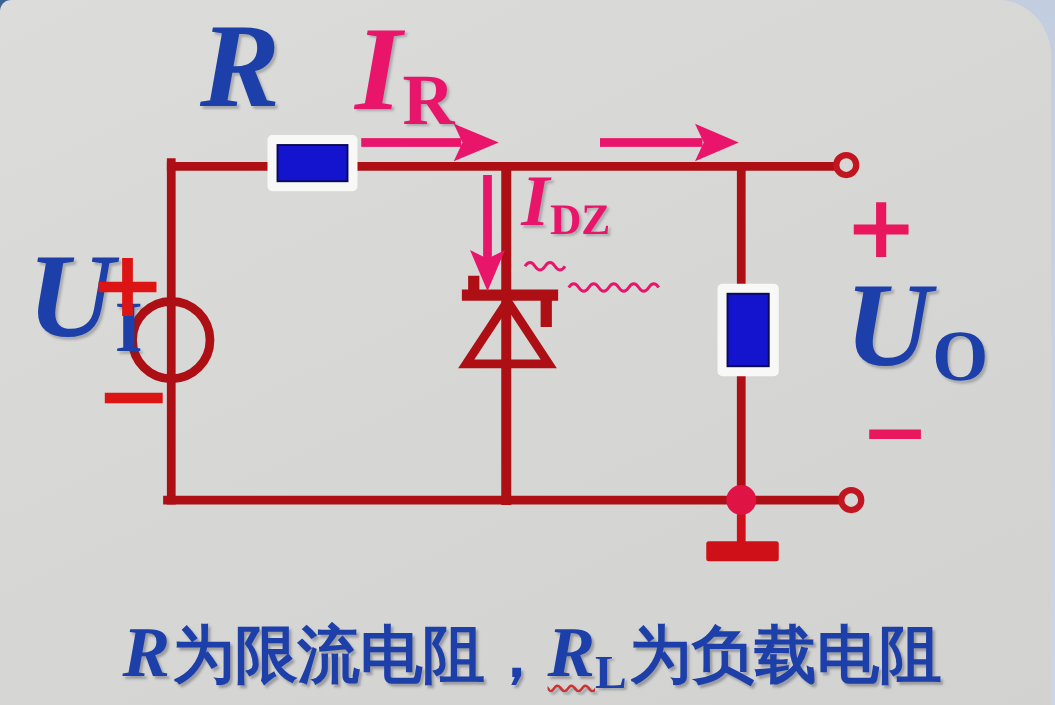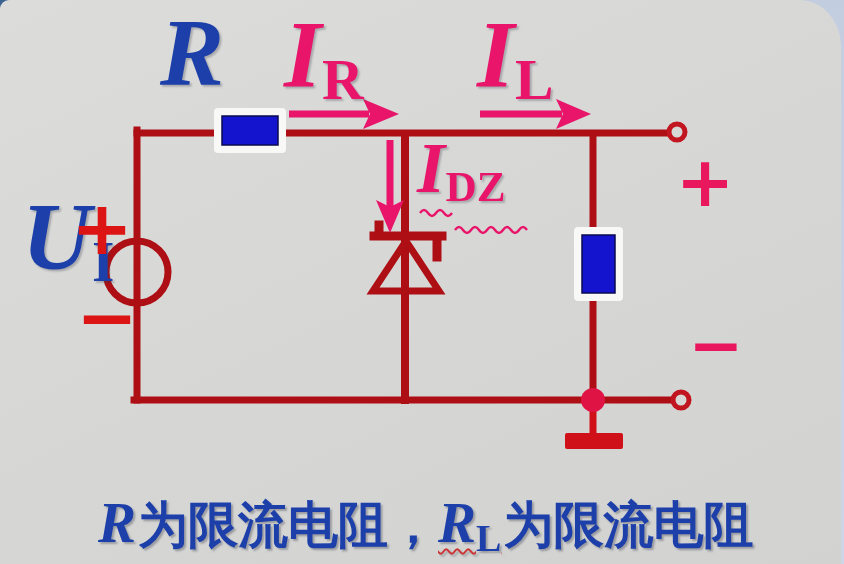--- a/index.html
+++ b/index.html
@@ -98,37 +98,37 @@
     </svg>
 
     <div class="lbl blue" style="left:160px;top:5px;">
       <span>R</span>
     </div>
 
     <div class="lbl magenta" style="left:284px;top:7px;text-align:center;">
       <span>I</span><span class="sub">R</span>
     </div>
 
-    <div class="lbl magenta" style="left:477px;top:7px;">
-      <span>I</span><span class="sub">L</span>
-    </div>
 
-    <div class="lbl magenta" style="left:417px;top:132px;font-size:72px;">
+    <div class="lbl magenta" style="left:417px;top:132px;font-size:58px;">
       <span>I</span><span class="sub">DZ</span>
     </div>
 
     <div class="lbl blue" style="left:22px;top:189px;">
       <span>U</span><span class="sub">I</span>
     </div>
 
+    <div class="lbl blue" style="left:676px;top:212px;">
+      <span>U</span><span class="sub">O</span>
+    </div>
 
 
     <div class="sign red" style="left:102px;top:229px;font-size:74px;">+</div>
     <div class="sign red" style="left:107px;top:318px;font-size:74px;">−</div>
     <div class="sign mag" style="left:705px;top:183px;font-size:70px;">+</div>
     <div class="sign mag" style="left:716px;top:347px;font-size:66px;">−</div>
 
     <div class="caption">
-      <span class="cap-r">R</span><span>为限流电阻，</span><span class="cap-r squiggle"><span>R</span><span class="cap-sub">L</span></span><span>为限流电阻</span>
+      <span class="cap-r">R</span><span>为限流电阻，</span><span class="cap-r squiggle"><span>R</span><span class="cap-sub">L</span></span><span>为负载电阻</span>
     </div>
 
   </div>
 </div>
 
 </body></html>

